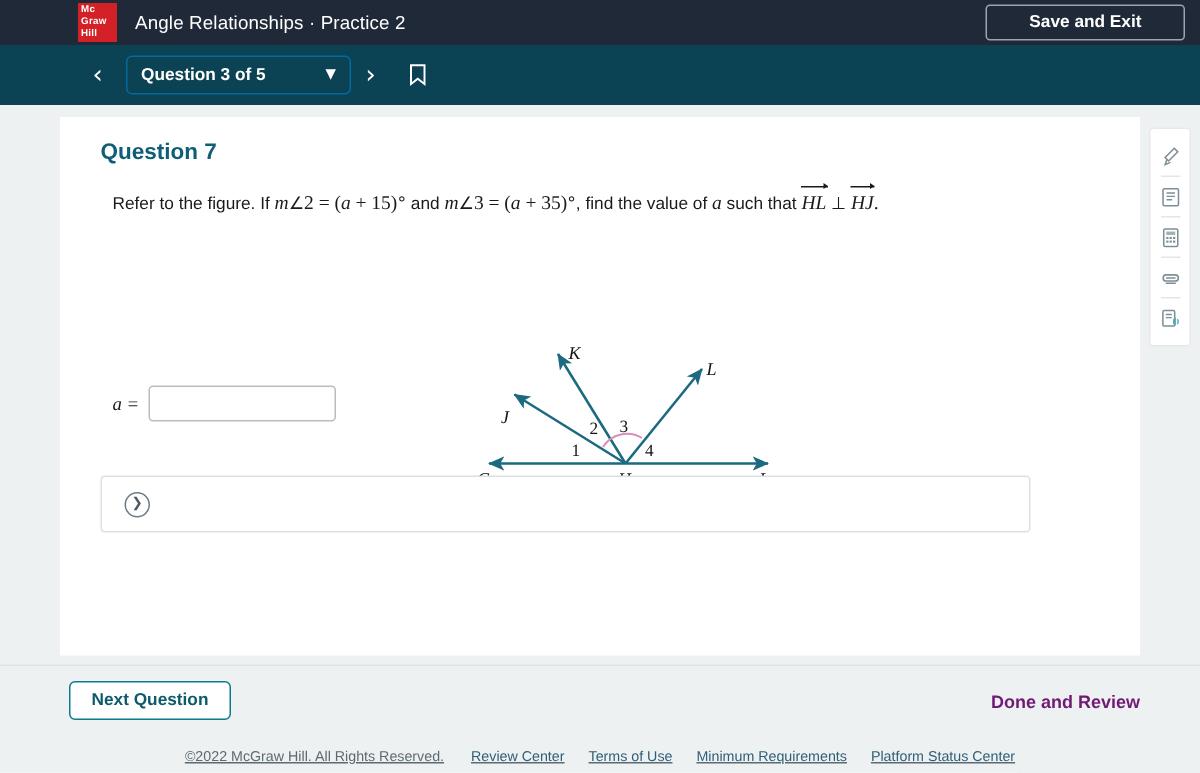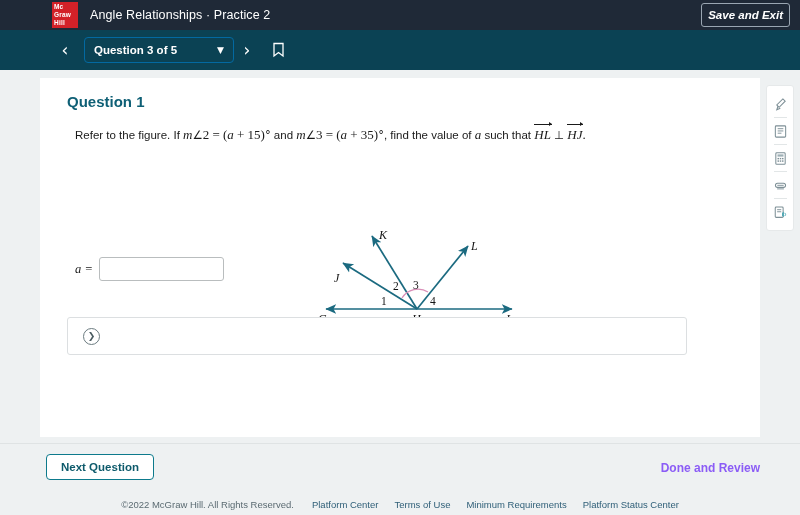--- a/index.html
+++ b/index.html
@@ -23,21 +23,21 @@
   }
   .logo span { display: block; }
   .app-title {
     margin-left: 12px; color: #ffffff; font-size: 12.5px; font-weight: normal;
     letter-spacing: .1px;
   }
   .save-exit {
     position: absolute; right: 10px; top: 3px;
     border: 1px solid #9aa6b2; border-radius: 3px; background: transparent;
     color: #ffffff; font-size: 11.5px; font-weight: bold;
-    padding: 5px 6px; font-family: "Liberation Sans", sans-serif; cursor: pointer; font-style: italic;
+    padding: 5px 28px; font-family: "Liberation Sans", sans-serif; cursor: pointer;
   }
 
   
   .navbar {
     position: absolute; left: 0; top: 30px; width: 800px; height: 40px;
     background: #0b4254; display: flex; align-items: center;
   }
   .nav-arrow {
     color: #ffffff; font-size: 17px; width: 26px; text-align: center;
     cursor: pointer; font-family: "DejaVu Sans", sans-serif; line-height: 1;
@@ -145,29 +145,29 @@
     font-family: "Liberation Sans", sans-serif; cursor: pointer;
   }
   .btn-check {
     position: absolute; left: 153px; top: 10px; padding: 7px 14px;
     border: none; border-radius: 4px; background: #0d7a8c;
     color: #ffffff; font-size: 11.5px; font-weight: bold;
     font-family: "Liberation Sans", sans-serif; cursor: pointer;
   }
   .done-review {
     position: absolute; right: 40px; top: 17px;
-    color: #8b5cf6; font-size: 12px; font-weight: bold;
+    color: #701a75; font-size: 12px; font-weight: bold;
     text-decoration: none; cursor: pointer;
   }
 
   
   .copyright {
     position: absolute; left: 0; top: 493px; width: 800px; height: 22px;
     display: flex; align-items: center; justify-content: center;
-    font-size: 9.5px; color: #5b6b72;
+    font-size: 9.5px; color: #5b6b72; text-decoration: underline;
   }
   .copyright .c-text { margin-right: 18px; }
   .copyright a { color: #2f5f78; text-decoration: none; margin-right: 16px; cursor: pointer; }
   .copyright a:last-child { margin-right: 0; }
 </style>
 </head>
 <body>
 
 <div class="app">
 
@@ -190,21 +190,21 @@
     <div class="nav-arrow">›</div>
     <div class="bookmark-icon">
       <svg width="13" height="16" viewBox="0 0 13 16">
         <path d="M2 1.5 H11 V14 L6.5 10.5 L2 14 Z" fill="none" stroke="#ffffff" stroke-width="1.3"></path>
       </svg>
     </div>
   </div>
 
   <div class="card">
 
-    <div class="q-heading">Question 1</div>
+    <div class="q-heading">Question 7</div>
 
     <div class="q-text">
       <span>Refer to the figure. If </span><span class="mi">m</span><span class="mo">∠</span><span class="mn">2</span>
       <span class="mn">=</span>
       <span class="mn">(</span><span class="mi">a</span>
       <span class="mn">+</span>
       <span class="mn">15</span><span class="mn">)</span><span class="mo">°</span><span> and </span><span class="mi">m</span><span class="mo">∠</span><span class="mn">3</span>
       <span class="mn">=</span>
       <span class="mn">(</span><span class="mi">a</span>
       <span class="mn">+</span>
@@ -306,19 +306,19 @@
     </div>
   </div>
 
   <div class="footer">
     <button class="btn-next">Next Question</button>
     <a class="done-review">Done and Review</a>
   </div>
 
   <div class="copyright">
     <span class="c-text">©2022 McGraw Hill. All Rights Reserved.</span>
-    <a>Platform Center</a>
+    <a>Review Center</a>
     <a>Terms of Use</a>
     <a>Minimum Requirements</a>
     <a>Platform Status Center</a>
   </div>
 
 </div>
 
 </body></html>

